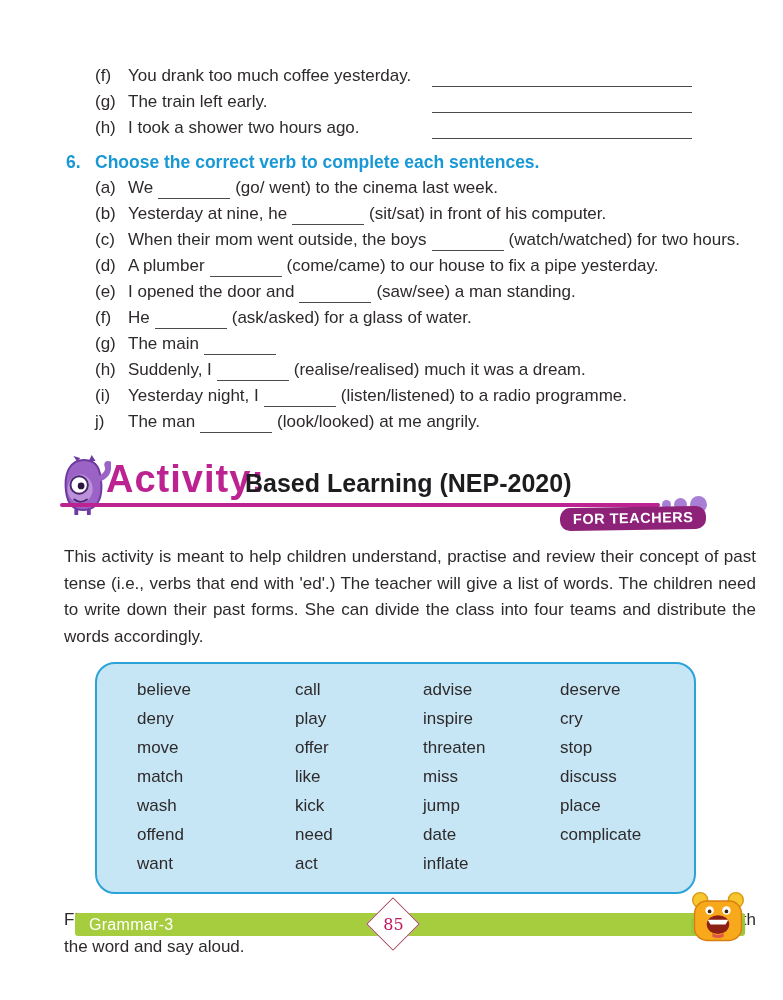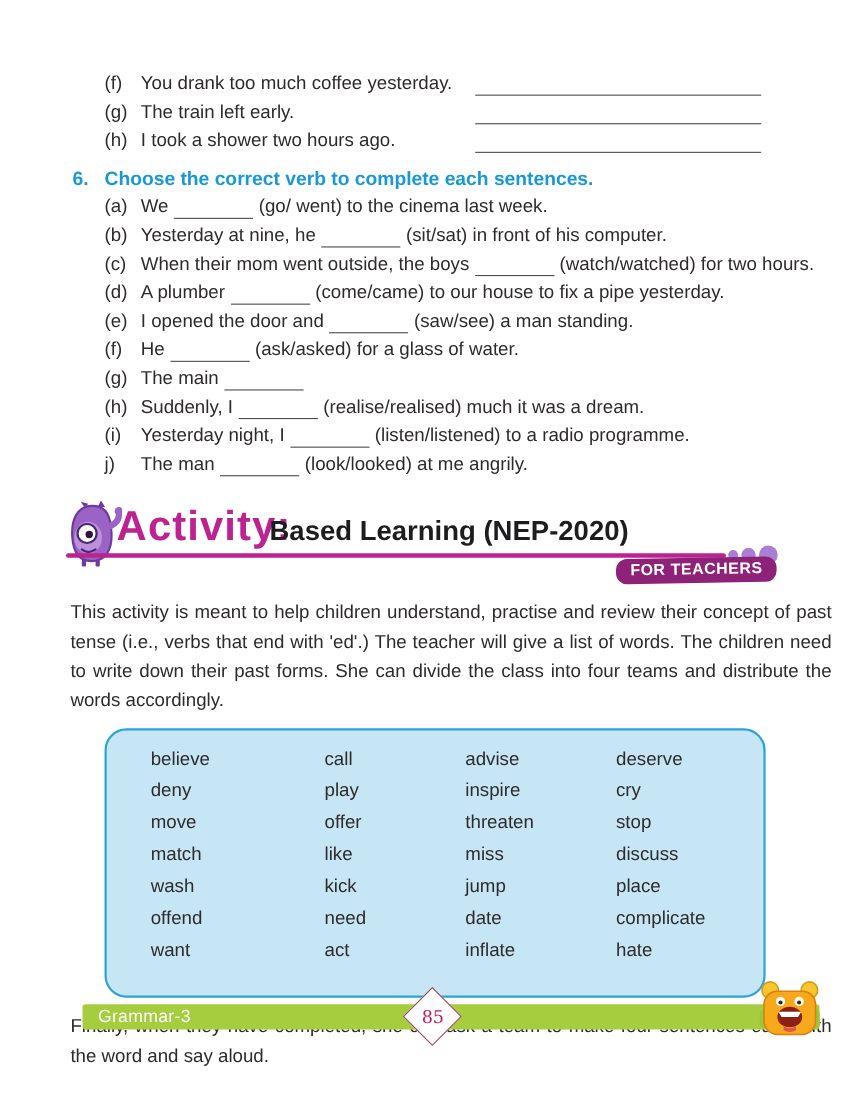--- a/index.html
+++ b/index.html
@@ -41,21 +41,21 @@
   .badge { position:absolute; left:560px; top:53px; background:var(--badge-bg); color:#fff;
            font-size:14.5px; font-weight:700; letter-spacing:.5px; padding:3px 13px 4px;
            border-radius:10px; transform:rotate(-1deg); }
 
   
   .para { margin:8px 27px 0 64px; font-size:17px; line-height:26.5px; text-align:justify; }
 
   
   .word-box { box-sizing:border-box; margin:12px 0 0 95px; width:601px;
               background:var(--word-box-bg); border:2.5px solid var(--word-box-border);
-              border-radius:20px; padding:11px 10px 27px 40px;
+              border-radius:20px; padding:11px 10px 14px 40px;
               display:grid; grid-template-columns:158px 128px 137px auto; }
   .word-box span { font-size:17px; line-height:29px; }
 
   .closing { margin-top:13px; }
 
   
   .footer-bar { position:absolute; left:75px; top:913px; width:670px; height:23px;
                 background:var(--footer-bar); border-radius:3px; }
   .book-label { position:absolute; left:89px; top:916px; color:#fff; font-size:16px; letter-spacing:.3px; }
   .diamond { position:absolute; left:374px; top:905px; width:36px; height:36px; background:#fff;
@@ -203,21 +203,20 @@
     <span>kick</span>
     <span>jump</span>
     <span>place</span>
     <span>offend</span>
     <span>need</span>
     <span>date</span>
     <span>complicate</span>
     <span>want</span>
     <span>act</span>
     <span>inflate</span>
-    <span>hate</span>
   </div>
 
   <p class="para closing">Finally, when they have completed, she can ask a team to make four sentences each with the word and say aloud.</p>
 
   <div class="footer-bar"></div>
   <span class="book-label">Grammar-3</span>
   <div class="diamond"></div>
   <div class="page-num">85</div>
   <svg class="footer-mascot" viewBox="0 0 64 58">
     <circle cx="13" cy="11" r="8" fill="#f7c52e" stroke="#d89a14" stroke-width="1.5"></circle>

